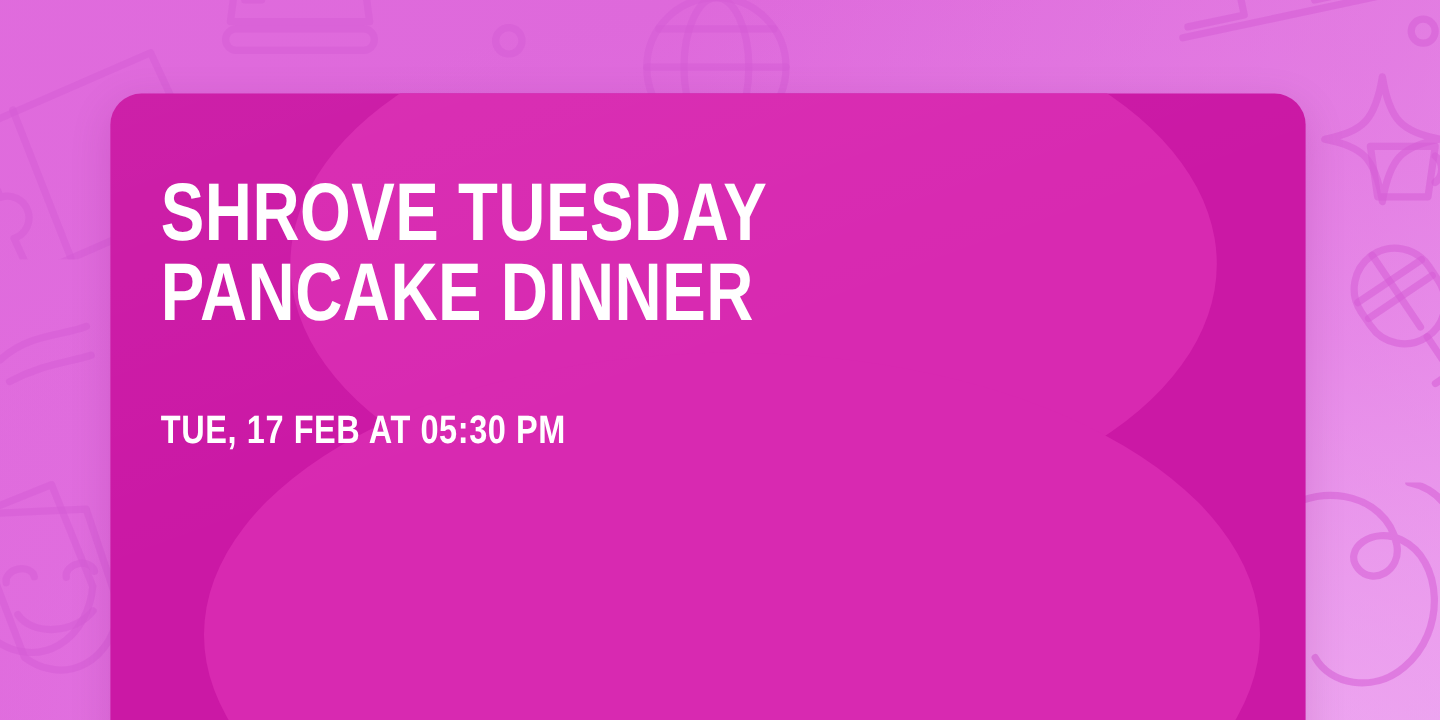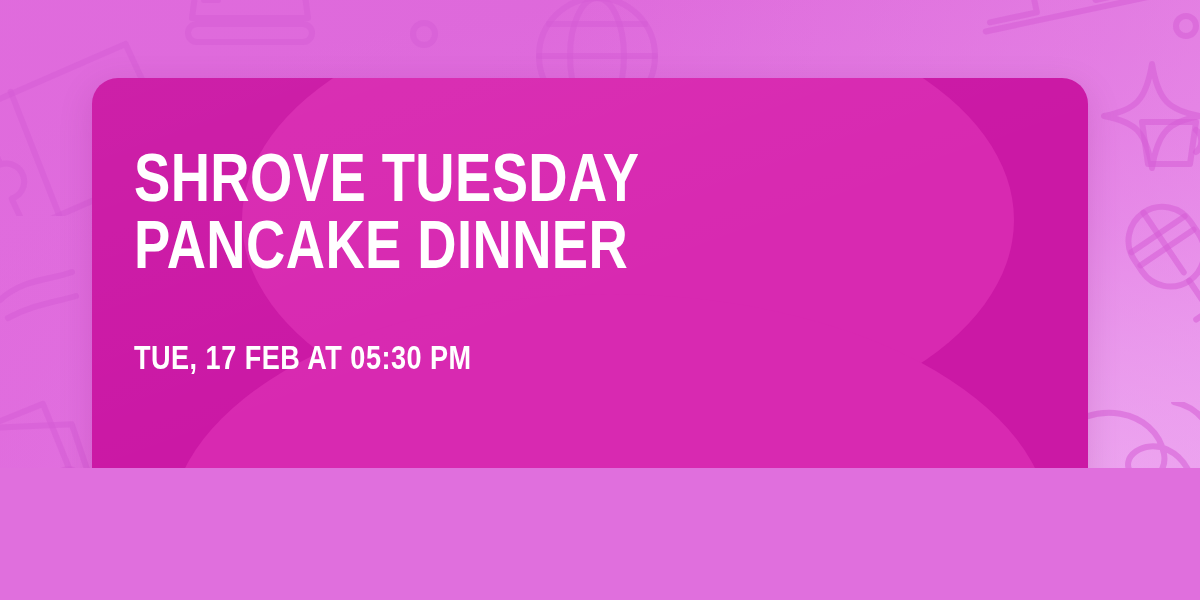--- a/index.html
+++ b/index.html
@@ -11,21 +11,21 @@
     overflow: hidden;
   }
   body {
     font-family: "Liberation Sans", sans-serif;
     background: #e06fdd;
   }
 
   #stage {
     position: relative;
     width: 1200px;
-    height: 468px;
+    height: 600px;
     overflow: hidden;
     background: #fde047;
   }
 
   
   .bg-base {
     position: absolute;
     inset: 0;
     background:
       radial-gradient(120% 110% at 88% 104%, #eca3ef 0%, #e78fe9 26%, #e277e2 52%, #df6cdd 74%, #dd68da 100%);

